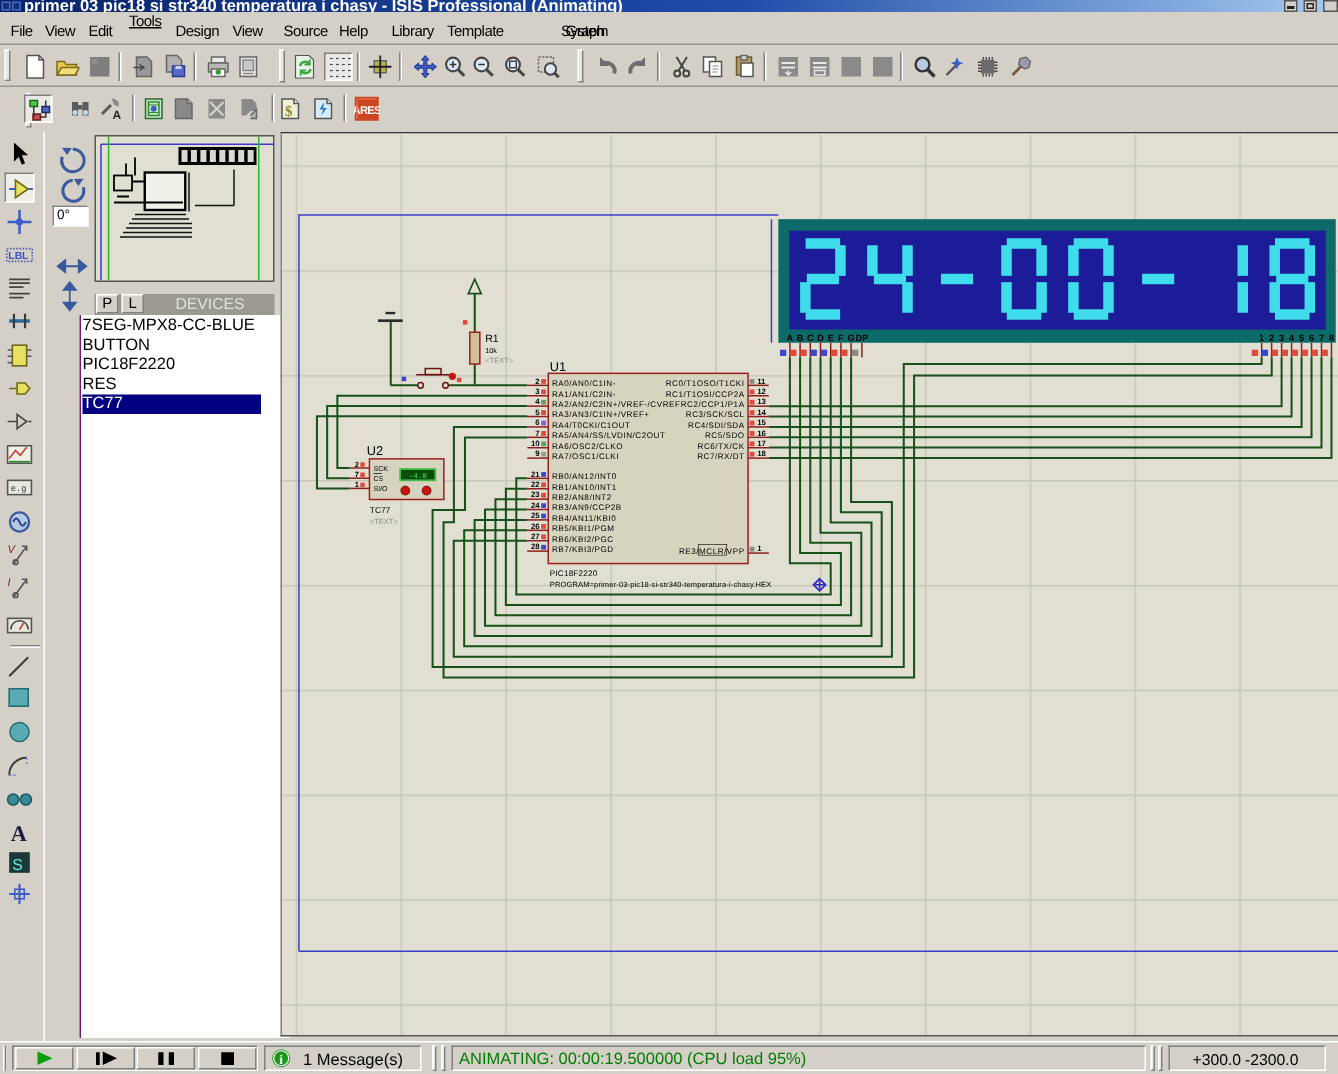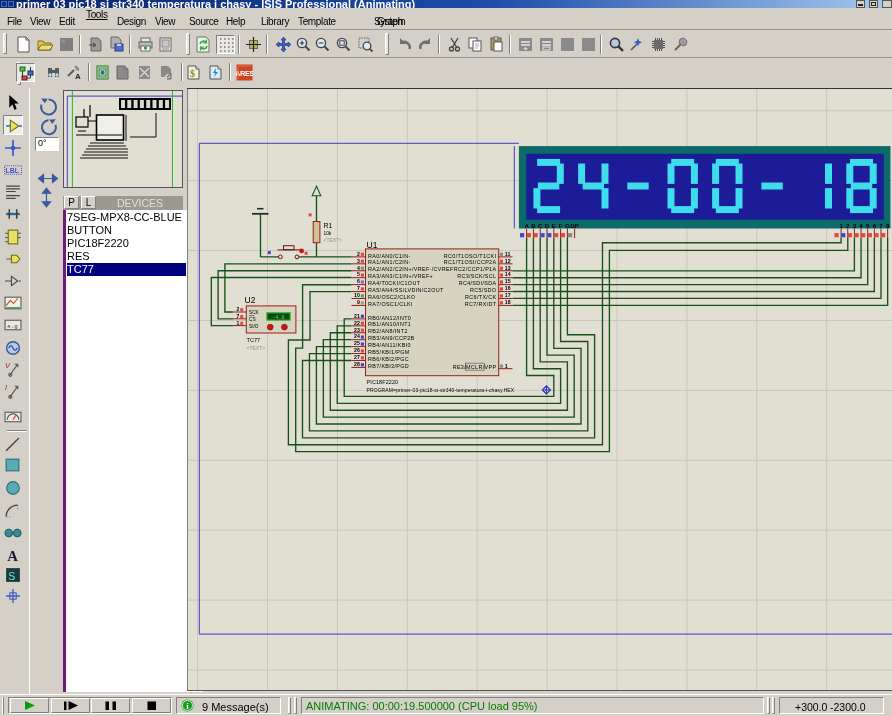--- a/index.html
+++ b/index.html
@@ -492,21 +492,21 @@
 <rect x="12" y="26" width="12" height="10" fill="none" stroke="#000" stroke-width="1.2"></rect>
 <path d="M14 40 h8 M12 44 h46 M24 30 h8 M20 18 v8 M26 14 v12" stroke="#000" stroke-width="1.2" fill="none"></path>
 <path d="M26 52 h34 M24 55 h38 M22 58 h42 M20 61 h44 M18 64 h46 M16 67 h48" stroke="#111" stroke-width="1" fill="none"></path>
 <path d="M62 50 v-26 M66 46 h26 M92 22 v24" stroke="#111" stroke-width="1" fill="none"></path>
 </svg></div>
 <div class="abs" style="left:63px;top:196px;width:120px;height:14px;background:#9c9a90;">
 <div class="abs raised" style="left:1px;top:0px;width:15px;height:13px;background:#d4d0c8;font-size:10px;text-align:center;">P</div>
 <div class="abs raised" style="left:18px;top:0px;width:15px;height:13px;background:#d4d0c8;font-size:10px;text-align:center;">L</div>
 <div class="abs" style="left:36px;top:1px;width:82px;text-align:center;color:#e2e2da;font-size:10.5px;">DEVICES</div>
 </div>
-<div class="abs" style="left:63px;top:210px;width:140px;height:482px;background:#fff;border-left:3px solid #701a75;font-size:11px;color:#000;">
+<div class="abs" style="left:53px;top:210px;width:140px;height:482px;background:#fff;border-left:1px solid #701a75;font-size:11px;color:#000;">
 <div style="padding:1px 0 0 1px;line-height:13px;white-space:nowrap;">7SEG-MPX8-CC-BLUE<br>BUTTON<br>PIC18F2220<br>RES<br><span style="display:block;background:#000080;color:#fff;width:119px;">TC77</span></div>
 </div>
 <div class="abs" style="left:187px;top:89px;width:705px;height:602px;border-left:1px solid #808080;border-bottom:1px solid #555;background:#e0dfd2;">
 <svg width="704" height="601" viewBox="188 89.5 704 601">
 <defs>
         <pattern id="grid" width="69.9" height="69.9" patternUnits="userSpaceOnUse" x="197.1" y="110.8">
 <path d="M0.5 0 V69.9 M0 0.5 H69.9" stroke="#c6c6b9" stroke-width="1" fill="none"></path>
 </pattern>
       </defs>
 <rect x="188" y="89.5" width="704" height="601" fill="url(#grid)"></rect>
@@ -800,21 +800,21 @@
       <svg width="37" height="13" viewBox="0 0 37 13" style="position:absolute;left:0;top:0;">
         <path d="M14.5 2.5 h8.5 v8.5 h-8.5 z" fill="#000"></path>
       </svg>
     </div>
     <div class="abs sunken" style="left:176px;top:2px;width:105px;height:17px;">
 <svg width="13" height="13" viewBox="0 0 13 13" style="position:absolute;left:4px;top:1px;">
         <circle cx="6.5" cy="6.5" r="6" fill="#1a9a1a"></circle>
         <circle cx="6.5" cy="6.5" r="5" fill="none" stroke="#fff" stroke-width="0.8"></circle>
         <text x="6.5" y="10" font-size="9" font-weight="bold" fill="#fff" text-anchor="middle" font-family="Liberation Serif">i</text>
       </svg>
-<span style="position:absolute;left:25px;top:3px;font-size:11px;color:#000;">9 Message(s)</span>
+<span style="position:absolute;left:25px;top:3px;font-size:11px;color:#000;">1 Message(s)</span>
     </div>
 <div class="abs" style="left:288px;top:2px;width:3px;height:17px;background:#e8e6e0;border:1px solid #fff;border-right-color:#808080;border-bottom-color:#808080;"></div>
 <div class="abs" style="left:294px;top:2px;width:3px;height:17px;background:#e8e6e0;border:1px solid #fff;border-right-color:#808080;border-bottom-color:#808080;"></div>
 <div class="abs sunken" style="left:301px;top:2px;width:463px;height:17px;">
       <span style="position:absolute;left:4px;top:2px;font-size:11px;color:#007d00;">ANIMATING: 00:00:19.500000 (CPU load 95%)</span>
     </div>
 <div class="abs" style="left:767px;top:2px;width:3px;height:17px;background:#e8e6e0;border:1px solid #fff;border-right-color:#808080;border-bottom-color:#808080;"></div>
 <div class="abs" style="left:772px;top:2px;width:3px;height:17px;background:#e8e6e0;border:1px solid #fff;border-right-color:#808080;border-bottom-color:#808080;"></div>
 <div class="abs sunken" style="left:779px;top:2px;width:105px;height:17px;font-size:10.5px;color:#000;">
       <span style="position:absolute;left:15px;top:3px;">+300.0</span>

